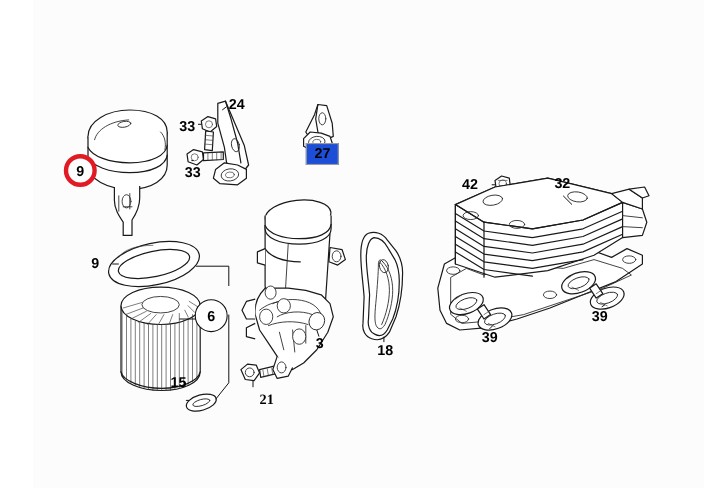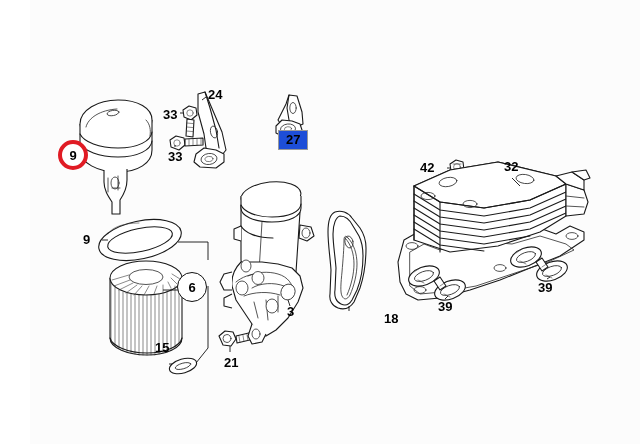--- a/index.html
+++ b/index.html
@@ -406,20 +406,20 @@
     <span>6</span>
   </div>
 
   <div class="lbl" style="left:163px; top:108px;">33</div>
   <div class="lbl" style="left:208px; top:88px;text-align:right;">24</div>
   <div class="lbl" style="left:168px; top:150px;">33</div>
   <div class="lbl lbl-hl" style="left:278px; top:130px;">27</div>
   <div class="lbl" style="left:420px; top:161px;">42</div>
   <div class="lbl" style="left:504px; top:160px;">32</div>
   <div class="lbl" style="left:83px;  top:233px;">9</div>
-  <div class="lbl" style="left:343px; top:312px;margin-left:41px;">18</div>
+  <div class="lbl" style="left:343px; top:312px;">18</div>
   <div class="lbl" style="left:287px; top:305px;">3</div>
   <div class="lbl" style="left:438px; top:300px;">39</div>
   <div class="lbl" style="left:538px; top:281px;">39</div>
   <div class="lbl" style="left:155px; top:341px;">15</div>
-  <div class="lbl" style="left:224px; top:356px;">21</div>
+  <div class="lbl" style="left:236px; top:356px;font-family:Liberation Serif, serif;">21</div>
 
 </div>
 
 </body></html>

